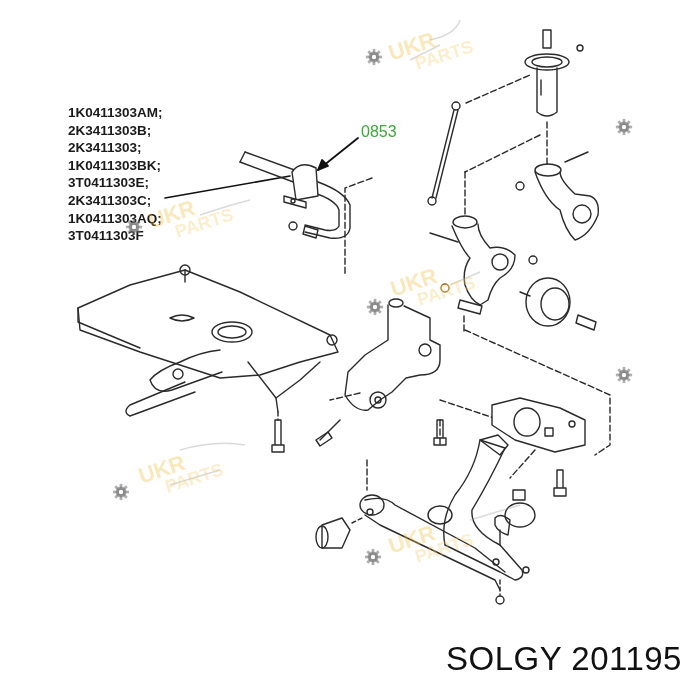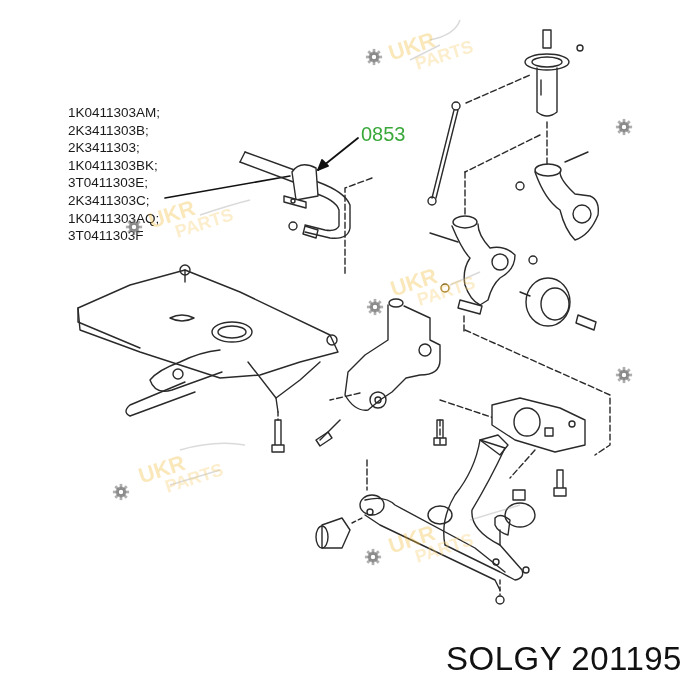--- a/index.html
+++ b/index.html
@@ -1,20 +1,20 @@
 <!DOCTYPE html>
 <html><head>
 <meta charset="utf-8">
 <style>
   html, body { margin: 0; padding: 0; background: #ffffff; }
   body { width: 700px; height: 700px; position: relative; overflow: hidden; font-family: "Liberation Sans", sans-serif; }
   .diagram { position: absolute; left: 0; top: 0; width: 700px; height: 700px; }
   .part-list { position: absolute; left: 68px; top: 104px; font-size: 13.5px; line-height: 17.6px; color: #1a1a1a; }
-  .part-list div { white-space: nowrap; }
-  .callout { position: absolute; left: 361px; top: 123px; font-size: 20px; color: #3aa83a; }
+  .part-list div { white-space: nowrap; font-weight: bold; }
+  .callout { position: absolute; left: 361px; top: 123px; font-size: 16px; color: #3aa83a; }
   .footer { position: absolute; left: 446px; top: 640px; font-size: 33px; color: #111; letter-spacing: 0.5px; white-space: nowrap; }
   .wm { position: absolute; font-weight: bold; font-size: 22px; color: rgba(240,190,60,0.35); transform: rotate(-18deg); line-height: 18px; }
   .wm .b { display: block; }
   .wm .p { display: block; margin-left: 22px; font-size: 18px; color: rgba(245,205,110,0.35); }
   .gear { position: absolute; width: 18px; height: 18px; }
 </style>
 </head>
 <body>
 
 <svg class="diagram" viewBox="0 0 700 700" xmlns="http://www.w3.org/2000/svg">

